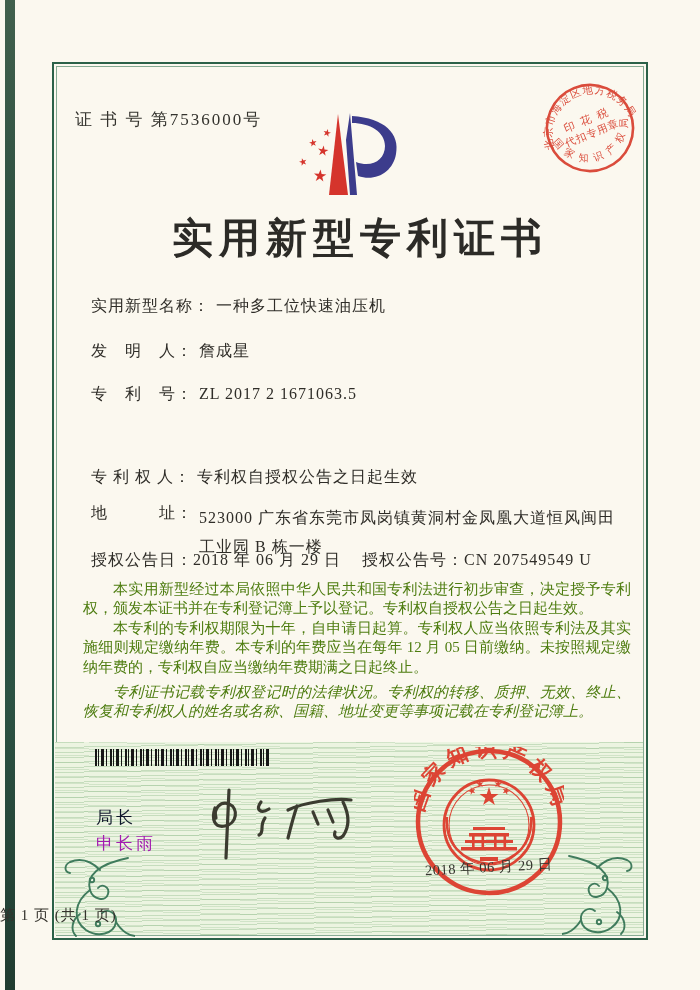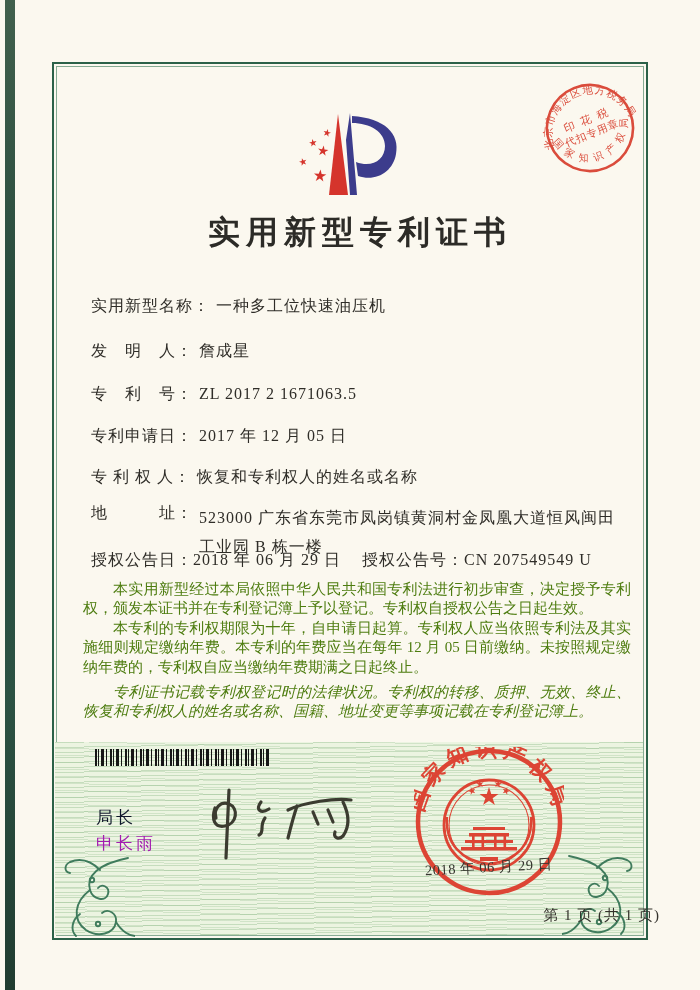--- a/index.html
+++ b/index.html
@@ -13,21 +13,21 @@
   .frame{position:absolute;left:52px;top:62px;width:592px;height:874px;
     border:2px solid #2b6148;}
   .frame-inner{position:absolute;inset:2px;border:1px solid #86ab93;}
   .guilloche{position:absolute;left:55px;top:742px;width:588px;height:193px;
     background-color:#ecf4e1;
     background-image:
       repeating-linear-gradient(179deg, rgba(140,185,135,.40) 0 1px, rgba(255,255,255,0) 1px 5px),
       repeating-linear-gradient(181.5deg, rgba(140,185,135,.28) 0 1px, rgba(255,255,255,0) 1px 7px);}
   .cert-no{position:absolute;left:75px;top:108px;font-size:17px;letter-spacing:2px;color:#34332e;}
   .title{position:absolute;left:30px;top:211px;width:660px;text-align:center;
-    font-size:32px;font-weight:700;letter-spacing:6px;color:#2c2b27;}
+    font-size:41px;font-weight:700;letter-spacing:6px;color:#2c2b27;}
   .row{position:absolute;left:91px;font-size:16px;letter-spacing:1px;white-space:nowrap;}
   .row .val{margin-left:6px;}
   .row-address .val{display:inline-block;white-space:normal;width:432px;
     vertical-align:top;line-height:29px;}
   .grant-left{position:absolute;left:91px;top:550px;font-size:16px;letter-spacing:1px;}
   .grant-right{position:absolute;left:362px;top:550px;font-size:16px;letter-spacing:1px;}
   .body-text{position:absolute;left:83px;top:580px;width:548px;
     font-size:15px;line-height:19.4px;text-align:justify;color:#4d7c0f;}
   .body-text p{margin:0;text-indent:2em;}
   .body-text p.gap{margin-top:6px;font-style:italic;}
@@ -40,37 +40,38 @@
   .officer-name{position:absolute;left:96px;top:832px;font-size:17px;letter-spacing:3px;
     font-family:"Liberation Sans","DejaVu Sans",sans-serif;color:#a21caf;}
   .signature{position:absolute;left:185px;top:778px;width:200px;height:100px;}
   .tax-stamp{position:absolute;left:535px;top:73px;width:110px;height:110px;
     transform:rotate(-22deg);opacity:.93;}
   .big-seal{position:absolute;left:414px;top:747px;width:150px;height:150px;opacity:.94;}
   .logo{position:absolute;left:290px;top:110px;width:112px;height:92px;}
   .flourish{position:absolute;width:95px;height:92px;}
   .flourish-left{left:40px;top:852px;}
   .flourish-right{left:562px;top:850px;transform:scaleX(-1);}
-  .footer{position:absolute;left:0;top:906px;width:660px;text-align:right;
+  .footer{position:absolute;left:0;top:906px;width:660px;text-align:left;
     font-size:15px;letter-spacing:1px;color:#34322c;}
   svg text{font-family:"Liberation Serif","DejaVu Serif",serif;}
 </style>
 </head>
 <body>
 
 <div class="page">
 
   <div class="edge-band"></div>
 
   <div class="frame">
     <div class="frame-inner"></div>
   </div>
 
   <div class="guilloche"></div>
 
+  <div class="cert-no">证 书 号 第7536000号</div>
 
   <svg class="logo" viewBox="0 0 112 92">
     <g fill="#d5342c">
       <polygon points="0,-1 .225,-.31 .95,-.31 .364,.118 .588,.81 0,.382 -.588,.81 -.364,.118 -.95,-.31 -.225,-.31" transform="translate(37,23) scale(4) rotate(14)"></polygon>
       <polygon points="0,-1 .225,-.31 .95,-.31 .364,.118 .588,.81 0,.382 -.588,.81 -.364,.118 -.95,-.31 -.225,-.31" transform="translate(23,33) scale(4) rotate(-10)"></polygon>
       <polygon points="0,-1 .225,-.31 .95,-.31 .364,.118 .588,.81 0,.382 -.588,.81 -.364,.118 -.95,-.31 -.225,-.31" transform="translate(33,41) scale(5.5) rotate(8)"></polygon>
       <polygon points="0,-1 .225,-.31 .95,-.31 .364,.118 .588,.81 0,.382 -.588,.81 -.364,.118 -.95,-.31 -.225,-.31" transform="translate(13,52) scale(4) rotate(-16)"></polygon>
       <polygon points="0,-1 .225,-.31 .95,-.31 .364,.118 .588,.81 0,.382 -.588,.81 -.364,.118 -.95,-.31 -.225,-.31" transform="translate(30,66) scale(6.5) rotate(5)"></polygon>
     </g>
     <polygon points="48,4 58,85 39,85" fill="#d5342c"></polygon>
@@ -99,25 +100,22 @@
 
   <div class="row" style="top:296px">
     <span>实用新型名称：</span><span class="val">一种多工位快速油压机</span>
   </div>
   <div class="row" style="top:341px">
     <span>发　明　人：</span><span class="val">詹成星</span>
   </div>
   <div class="row" style="top:384px">
     <span>专　利　号：</span><span class="val">ZL 2017 2 1671063.5</span>
   </div>
-  <div class="row" style="top:426px">
-    <span>专利申请日：</span><span class="val">2017 年 12 月 05 日</span>
-  </div>
   <div class="row" style="top:467px">
-    <span>专 利 权 人：</span><span class="val">恢复和专利权人的姓名或名称</span>
+    <span>专 利 权 人：</span><span class="val">专利权自授权公告之日起生效</span>
   </div>
   <div class="row row-address" style="top:503px">
     <span>地　　　址：</span><span class="val">523000 广东省东莞市凤岗镇黄洞村金凤凰大道恒风闽田工业园 B 栋一楼</span>
   </div>
 
   <div class="grant-left">
     <span>授权公告日：</span><span>2018 年 06 月 29 日</span>
   </div>
   <div class="grant-right">
     <span>授权公告号：</span><span>CN 207549549 U</span>

